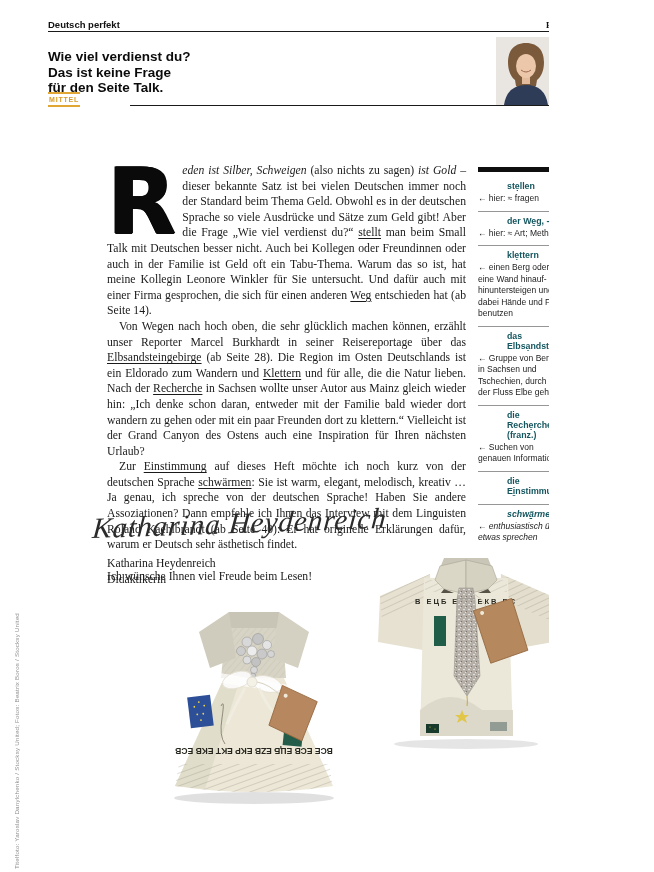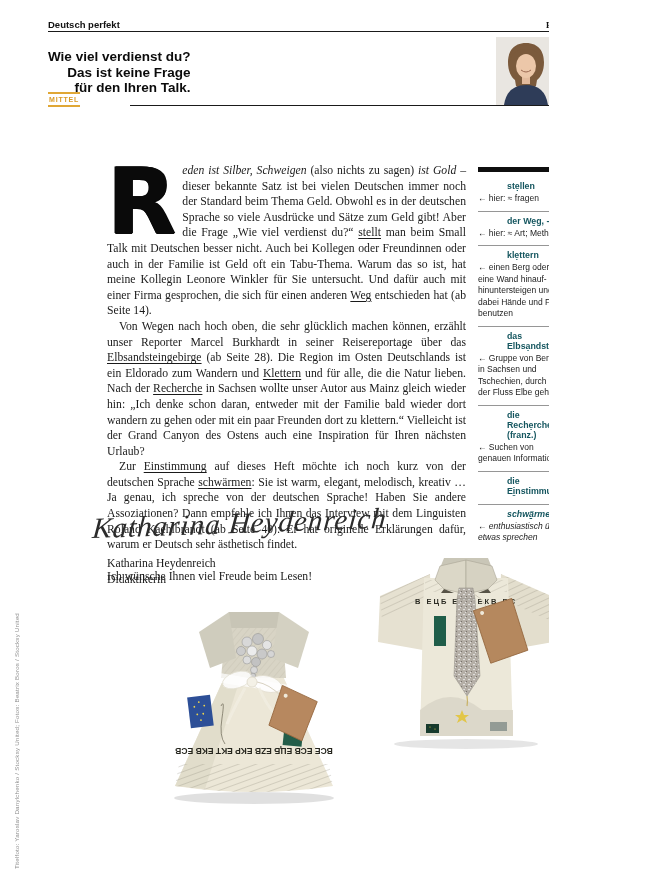--- a/index.html
+++ b/index.html
@@ -10,21 +10,21 @@
   .brand{position:absolute;left:48px;top:19px;font-family:"Liberation Sans",sans-serif;
          font-weight:bold;font-size:9.5px;color:#111;}
   .hrule-top{position:absolute;left:48px;top:31px;width:539px;height:1.2px;background:#1a1a1a;}
   .section{position:absolute;left:546px;top:20px;font-family:Liberation Serif, serif;
            font-weight:bold;font-size:8.5px;letter-spacing:1.8px;color:#111;}
   .pagenum{position:absolute;left:631px;top:19px;font-family:"Liberation Sans",sans-serif;
            font-size:9.5px;color:#333;}
 
   
   .title{position:absolute;left:48px;top:49px;font-family:"Liberation Sans",sans-serif;
-         font-weight:bold;font-size:13.5px;line-height:15.5px;color:#0b0b0b;text-align:right;}
+         font-weight:bold;font-size:13.5px;line-height:15.5px;color:#0b0b0b;}
   .badge{position:absolute;left:48px;top:92px;font-family:"Liberation Sans",sans-serif;
          font-weight:bold;font-size:7px;letter-spacing:0.8px;color:#d99b26;
          border-top:2px solid #e0a735;border-bottom:2px solid #e0a735;padding:2px 1px;}
   .hrule-mid{position:absolute;left:130px;top:105px;width:510px;height:1.2px;background:#1a1a1a;}
 
   
   .portrait{position:absolute;left:496px;top:37px;width:61px;height:68px;}
 
   
   .article{position:absolute;left:107px;top:163px;width:359px;font-size:11.7px;
@@ -67,21 +67,21 @@
 <div class="page">
 
   <div class="brand">Deutsch perfekt</div>
   <div class="hrule-top"></div>
   <div class="section">EDITORIAL</div>
   <div class="pagenum">3</div>
 
   <div class="title">
     <div>Wie viel verdienst du?</div>
     <div>Das ist keine Frage</div>
-    <div>für den Ihren Talk.</div>
+    <div>für den Seite Talk.</div>
   </div>
   <div class="badge">MITTEL</div>
   <div class="hrule-mid"></div>
 
   <svg class="portrait" viewBox="0 0 61 68">
     <rect x="0" y="0" width="61" height="68" fill="#e9e6e1"></rect>
     <path d="M30,6 C17,6 12,15 12,25 c0,9 3,15 7,18 l1,6 c6,5 14,5 20,0 l1,-6 c4,-3 7,-9 7,-18 C48,15 43,6 30,6 Z" fill="#7b5a3c"></path>
     <rect x="26" y="38" width="8" height="9" fill="#e3bb9d"></rect>
     <ellipse cx="30" cy="29" rx="10" ry="12" fill="#ecc7a9"></ellipse>
     <path d="M14,24 q3,-12 16,-12 q13,0 16,12 q0,-16 -16,-16 q-16,0 -16,16 Z" fill="#7b5a3c"></path>

